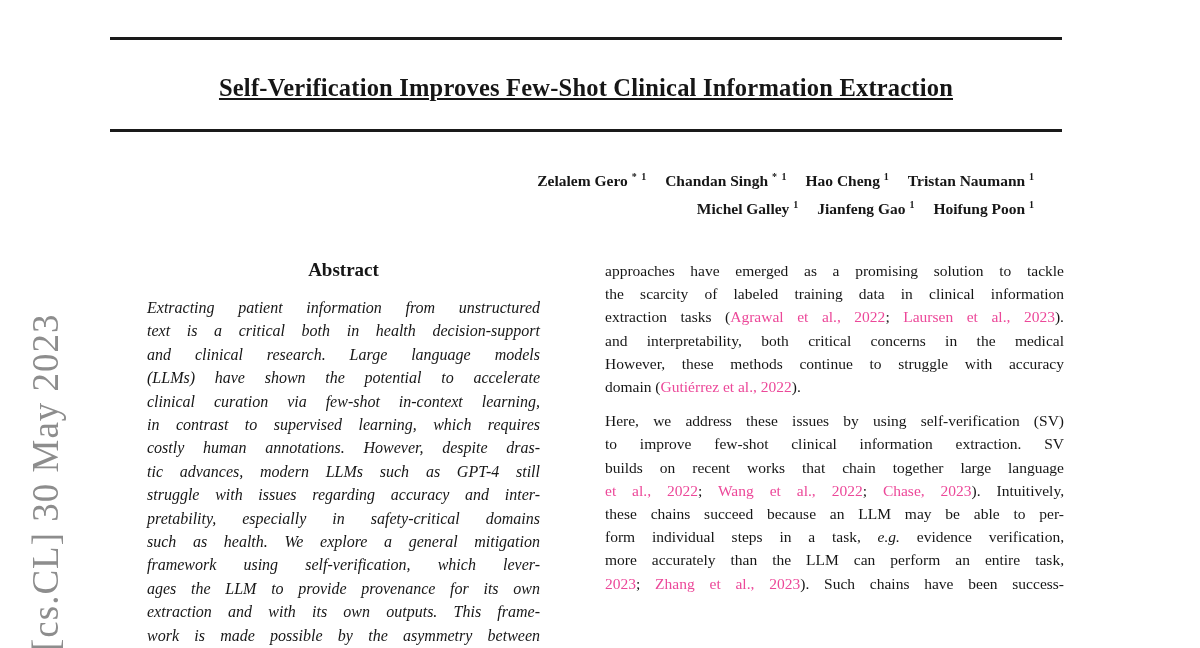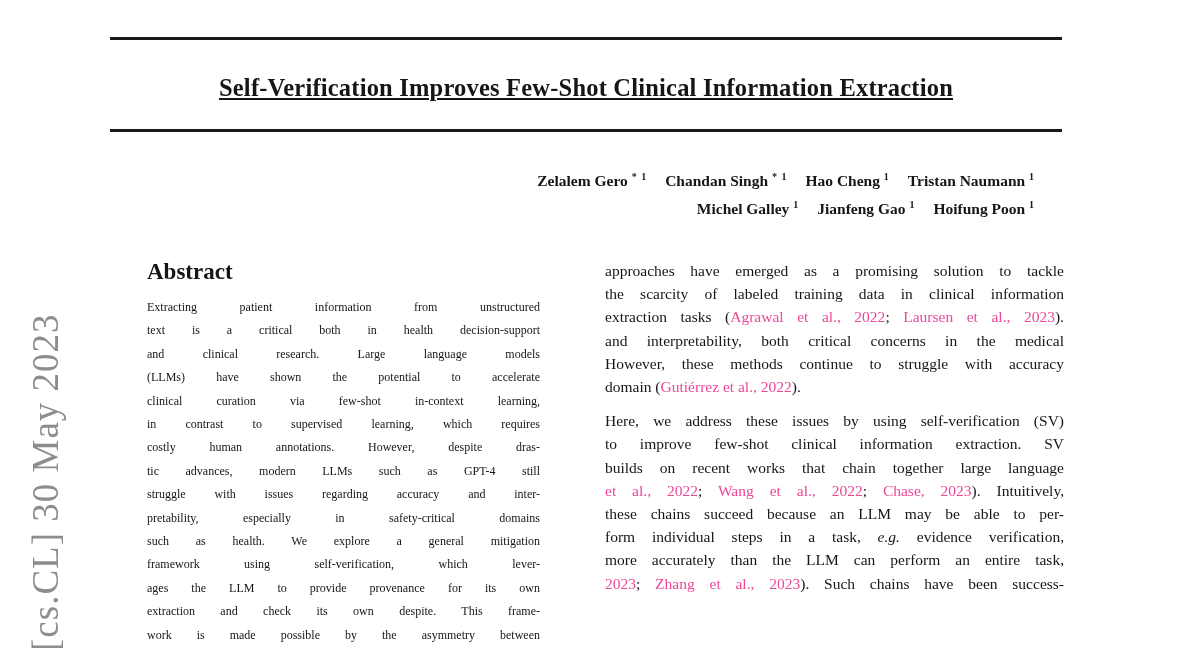--- a/index.html
+++ b/index.html
@@ -42,30 +42,32 @@
     font-weight: bold;
     line-height: 24px;
   }
   .author { margin: 0 9px; white-space: nowrap; }
   .author sup { font-size: 10px; font-weight: bold; letter-spacing: 1px; }
   .abstract-heading {
     position: absolute;
     left: 147px;
     width: 393px;
     top: 259px;
-    font-size: 23px;
+    text-align: center;
+    font-size: 19px;
     font-weight: bold;
   }
   .abstract-body {
     position: absolute;
     left: 147px;
     width: 393px;
     top: 296px;
-    font-size: 12px;
+    font-size: 16px;
     line-height: 23.4px;
+    font-style: italic;
   }
   .right-col {
     position: absolute;
     left: 605px;
     width: 459px;
     top: 259px;
     font-size: 15.5px;
     line-height: 23.2px;
   }
   .para { margin-bottom: 11px; }
@@ -110,21 +112,21 @@
     <div class="jline">(LLMs) have shown the potential to accelerate</div>
     <div class="jline">clinical curation via few-shot in-context learning,</div>
     <div class="jline">in contrast to supervised learning, which requires</div>
     <div class="jline">costly human annotations. However, despite dras-</div>
     <div class="jline">tic advances, modern LLMs such as GPT-4 still</div>
     <div class="jline">struggle with issues regarding accuracy and inter-</div>
     <div class="jline">pretability, especially in safety-critical domains</div>
     <div class="jline">such as health. We explore a general mitigation</div>
     <div class="jline">framework using self-verification, which lever-</div>
     <div class="jline">ages the LLM to provide provenance for its own</div>
-    <div class="jline">extraction and check its own despite. This frame-</div>
+    <div class="jline">extraction and with its own outputs. This frame-</div>
     <div class="jline">work is made possible by the asymmetry between</div>
   </div>
 
 <div class="right-col" id="right-col">
     <div class="para">
       <div class="jline"><span>approaches have emerged as a promising solution to tackle</span></div>
       <div class="jline"><span>the scarcity of labeled training data in clinical information</span></div>
       <div class="jline"><span>extraction tasks (</span><span class="cite">Agrawal et al., 2022</span><span>; </span><span class="cite">Laursen et al., 2023</span><span>).</span></div>
       <div class="jline"><span>and interpretability, both critical concerns in the medical</span></div>
       <div class="jline"><span>However, these methods continue to struggle with accuracy</span></div>

